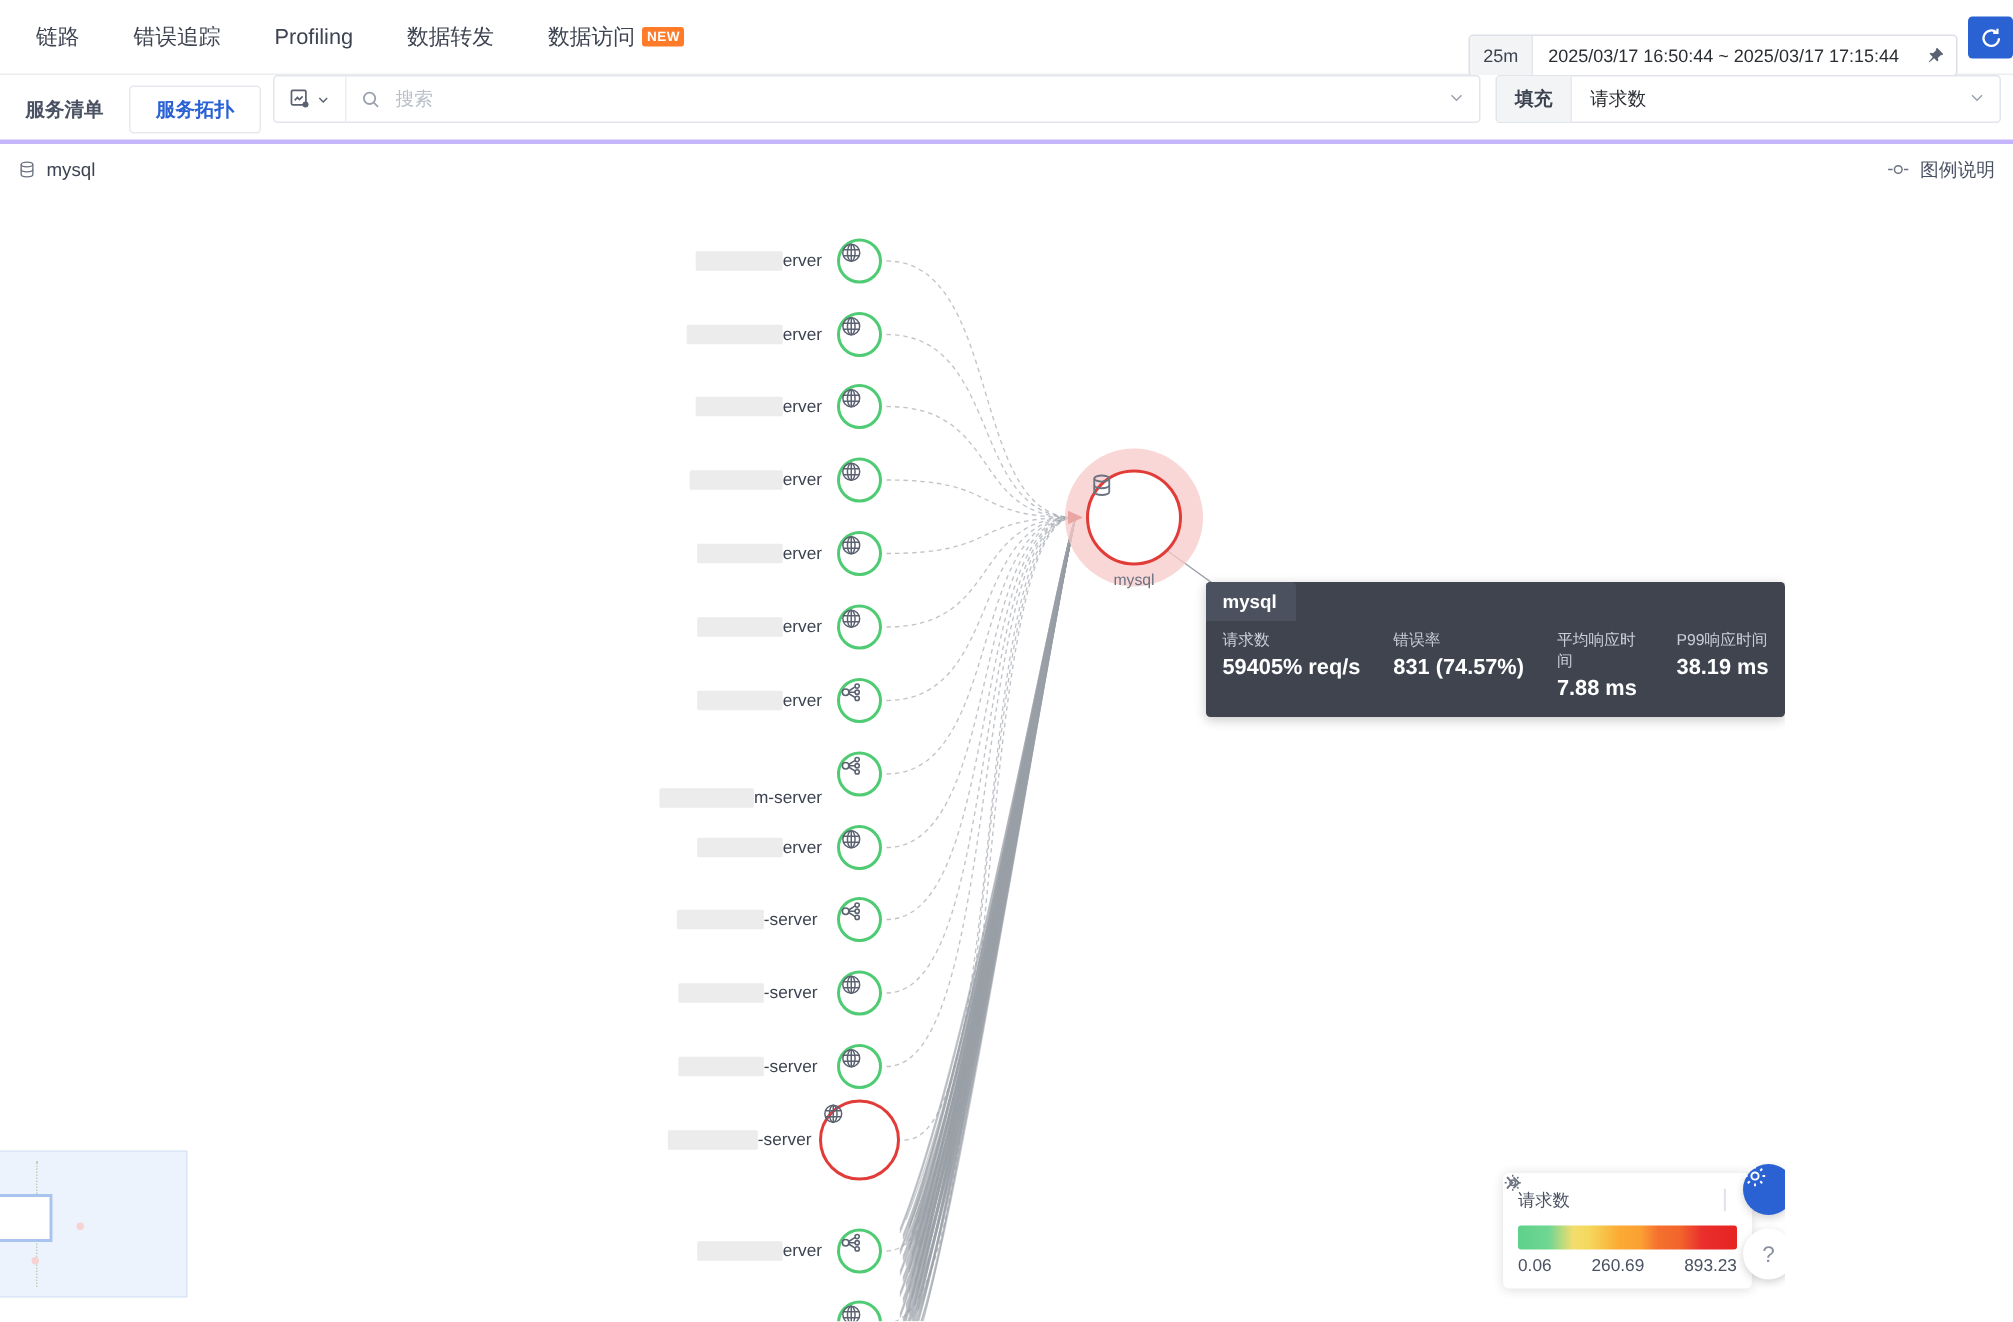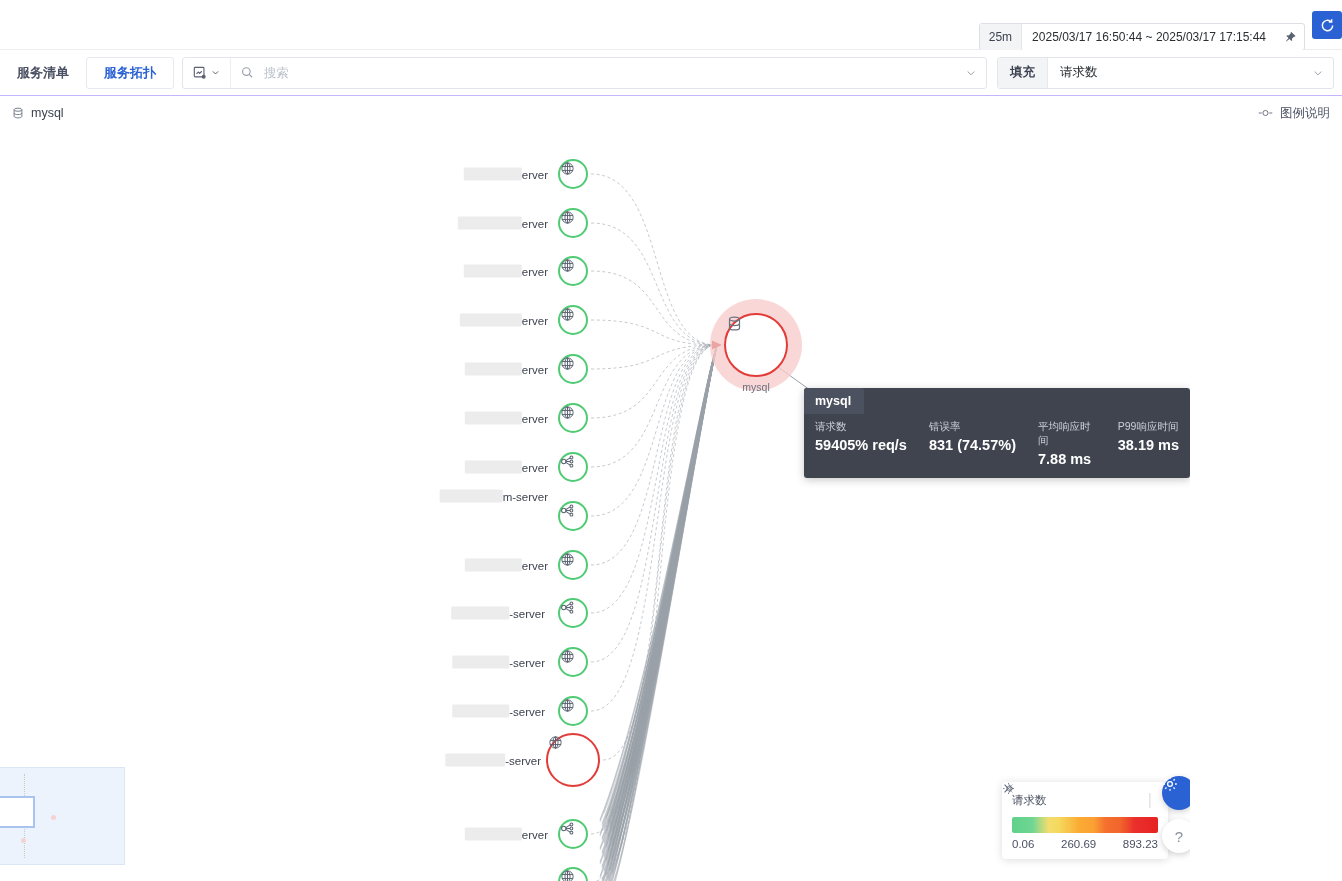--- a/index.html
+++ b/index.html
@@ -55,22 +55,22 @@
   }
   .refresh-btn {
     margin-left: 7px; width: 30px; height: 28px; background: #2a62d4;
     border-radius: 3px; display: flex; align-items: center; justify-content: center;
     cursor: pointer; color: #fff; overflow: hidden;
   }
 
   
   .toolbar {
     position: absolute; left: 0; top: 50px; width: 1342px; height: 46px;
-    background: #fff; border-bottom: 1px solid #c4b5fd;
-    display: flex; align-items: center;
+    background: #fff; border-bottom: 3px solid #c4b5fd;
+    display: flex; align-items: flex-start;
   }
   .segmented { display: flex; align-items: center; height: 46px; }
   .seg-item {
     font-size: 13px; color: #4a5162; padding: 0 17px; height: 30px;
     display: flex; align-items: center; cursor: pointer; font-weight: bold;
   }
   .seg-item.active {
     color: #2a62d4; background: #fff; border: 1px solid #e7e9ee;
     border-radius: 3px; height: 32px;
   }
@@ -215,20 +215,38 @@
   }
   .fbtn.primary { background: #2a62d4; color: #fff; }
   .fbtn.ghost { background: #fff; color: #8a919e; font-size: 15px; }
 </style>
 </head>
 <body>
 
 <div id="app">
 
   <div class="topnav">
+    <div class="nav-items">
+      <div class="nav-item">
+        <span>链路</span>
+      </div>
+      <div class="nav-item">
+        <span>错误追踪</span>
+      </div>
+      <div class="nav-item">
+        <span>Profiling</span>
+      </div>
+      <div class="nav-item">
+        <span>数据转发</span>
+      </div>
+      <div class="nav-item">
+        <span>数据访问</span>
+        <span class="new-badge">NEW</span>
+      </div>
+    </div>
 
     <div class="topnav-right">
       <div class="time-box">
         <div class="time-preset">25m</div>
         <div class="time-range">2025/03/17 16:50:44 ~ 2025/03/17 17:15:44</div>
         <div class="pin-btn">
           <svg width="12" height="12" viewBox="0 0 16 16" fill="currentColor">
               <path d="M9.8 1.2 8.6 2.4l.6.6-3 3-2-.5-1 1L6 9.3l-3.5 4.2.5.5L7.2 10.5l2.8 2.8 1-1-.5-2 3-3 .6.6 1.2-1.2-5.5-5.5z"></path>
             </svg>
         </div>
@@ -521,21 +539,21 @@
         </div>
         <div class="node-circle green" style="left: 573px; top: 337px; width: 30px; height: 30px;">
           <svg width="15" height="15" viewBox="0 0 16 16" fill="none" stroke="#5a6170" stroke-width="1.1">
             <circle cx="4" cy="8" r="2.3"></circle>
             <circle cx="12.2" cy="3.6" r="1.5"></circle>
             <circle cx="12.2" cy="8" r="1.5"></circle>
             <circle cx="12.2" cy="12.4" r="1.5"></circle>
             <path d="M6.2 7.1 10.8 4.2M6.3 8h4.4M6.2 8.9l4.6 2.9"></path>
           </svg>
         </div>
-        <div class="node-label" style="left: 548px; top: 366px;">
+        <div class="node-label" style="left: 548px; top: 402px;">
           <span class="redact" style="width: 63px;"></span>
           <span>m-server</span>
         </div>
         <div class="node-circle green" style="left: 573px; top: 386px; width: 30px; height: 30px;">
           <svg width="15" height="15" viewBox="0 0 16 16" fill="none" stroke="#5a6170" stroke-width="1.1">
             <circle cx="4" cy="8" r="2.3"></circle>
             <circle cx="12.2" cy="3.6" r="1.5"></circle>
             <circle cx="12.2" cy="8" r="1.5"></circle>
             <circle cx="12.2" cy="12.4" r="1.5"></circle>
             <path d="M6.2 7.1 10.8 4.2M6.3 8h4.4M6.2 8.9l4.6 2.9"></path>

